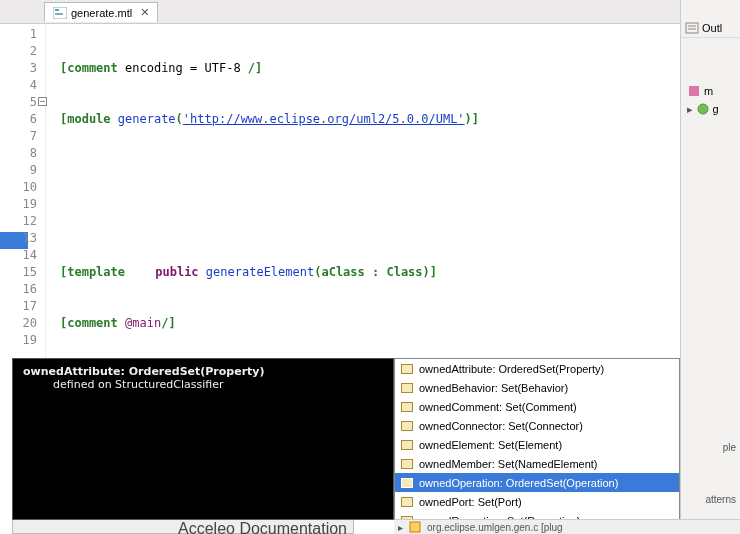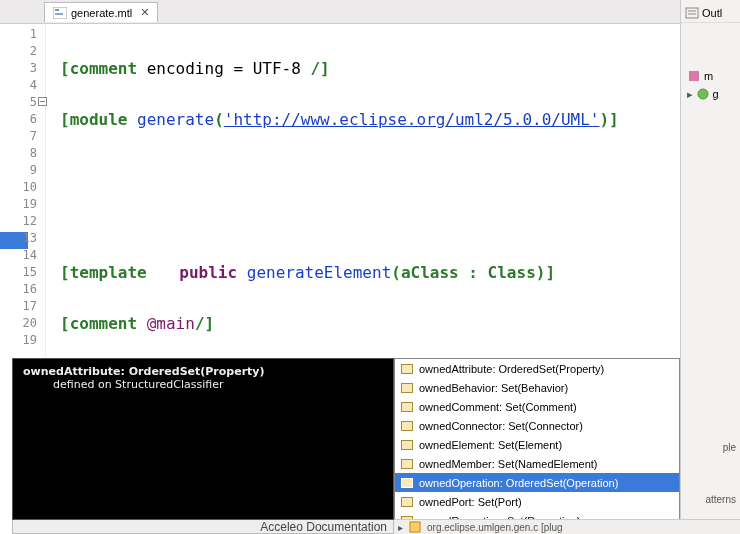--- a/index.html
+++ b/index.html
@@ -70,20 +70,21 @@
     padding-top: 4px;
     overflow: hidden;
   }
   .side-tab {
     display: flex;
     align-items: flex-start;
     gap: 3px;
     padding: 3px 4px;
     font-size: 11px;
     border-bottom: 1px solid #ddd;
+    margin-top: 15px;
   }
   .side-item {
     display: flex;
     align-items: center;
     gap: 3px;
     padding: 2px 2px 2px 6px;
     font-size: 11px;
     white-space: nowrap;
   }
   .side-item svg { width:14px; height:14px; flex:0 0 14px; }
@@ -116,21 +117,21 @@
     border: 1px solid #888;
     background: #fff;
     font-size: 9px;
     line-height: 7px;
     text-align: center;
     color: #555;
   }
   .code {
     flex: 1;
     font-family: "DejaVu Sans Mono", "Consolas", monospace;
-    font-size: 16px;
+    font-size: 12px;
     line-height: 17px;
     padding: 2px 0 2px 14px;
     white-space: pre;
     overflow: hidden;
   }
   .code .line { height: 17px; }
   .t-br  { color: #2a7a2a; font-weight: bold; }  
   .t-kw  { color: #7b1a6a; font-weight: bold; margin-left: 23px; }  
   .t-cmt { color: #7b1a6a; }                     
   .t-fn  { color: #1a3ec8; }                     
@@ -148,25 +149,25 @@
     color: #eee;
     font-family: "DejaVu Sans", sans-serif;
     font-size: 11px;
     padding: 6px 10px;
     border: 1px solid #555;
   }
   .doc-footer {
     position: absolute;
     left: 12px;
     top: 520px;
-    width: 382px;
+    width: 342px;
     height: 14px;
     background: #eee;
     color: #444;
-    font-size: 12px;
+    font-size: 16px;
     text-align: right;
     padding: 0 6px;
     border: 1px solid #bbb;
     border-top: none;
   }
   .popup {
     position: absolute;
     left: 394px;
     top: 358px;
     width: 286px;

